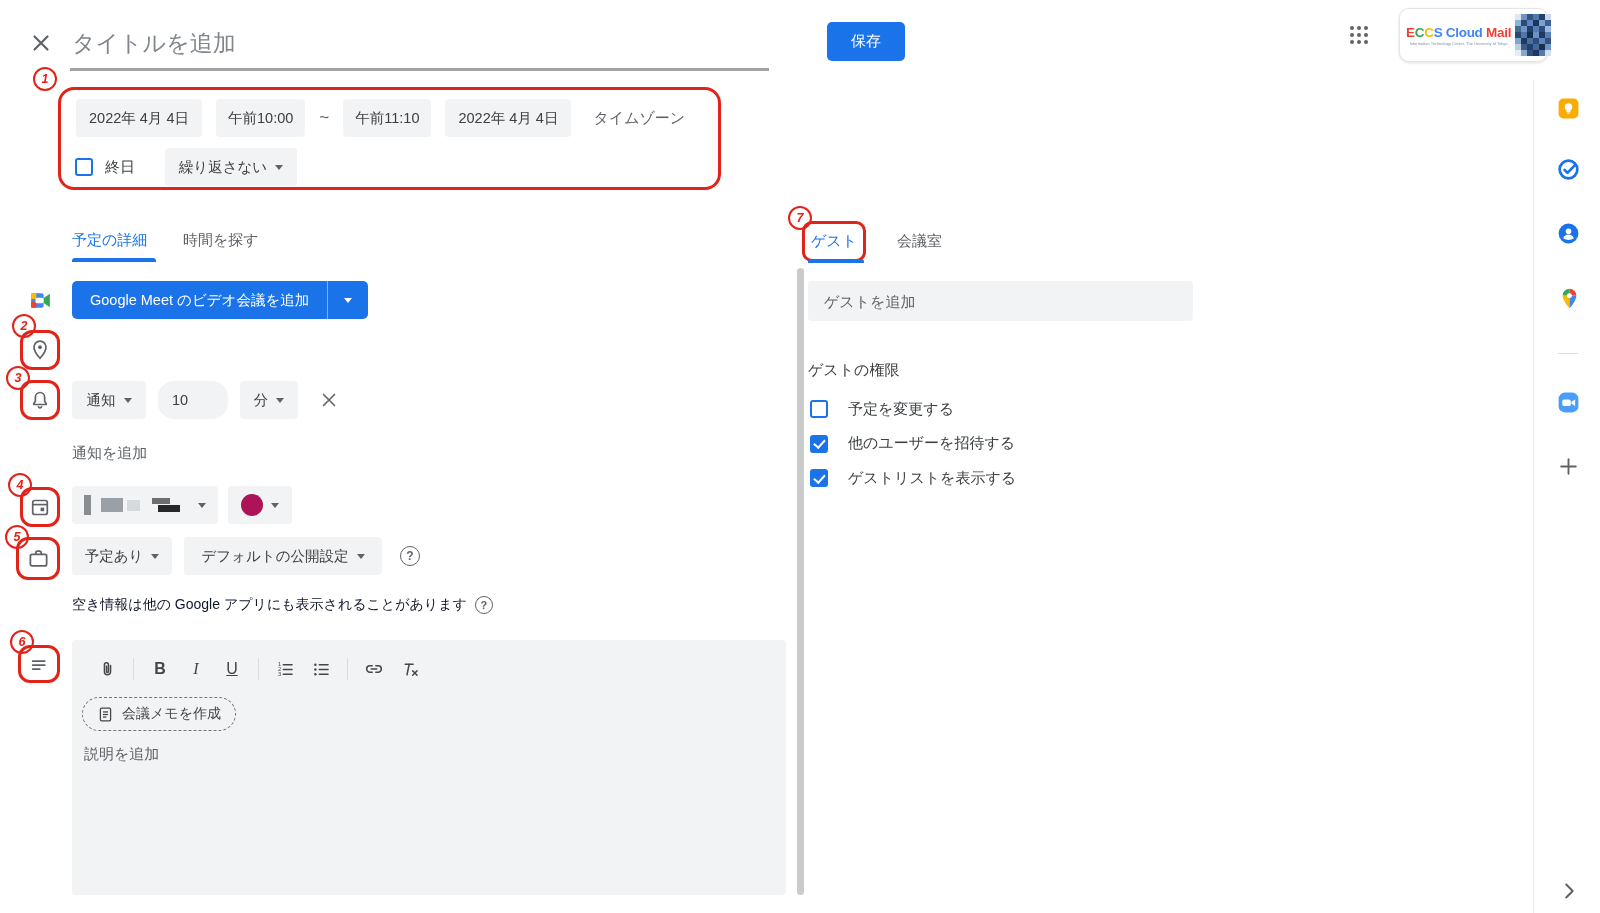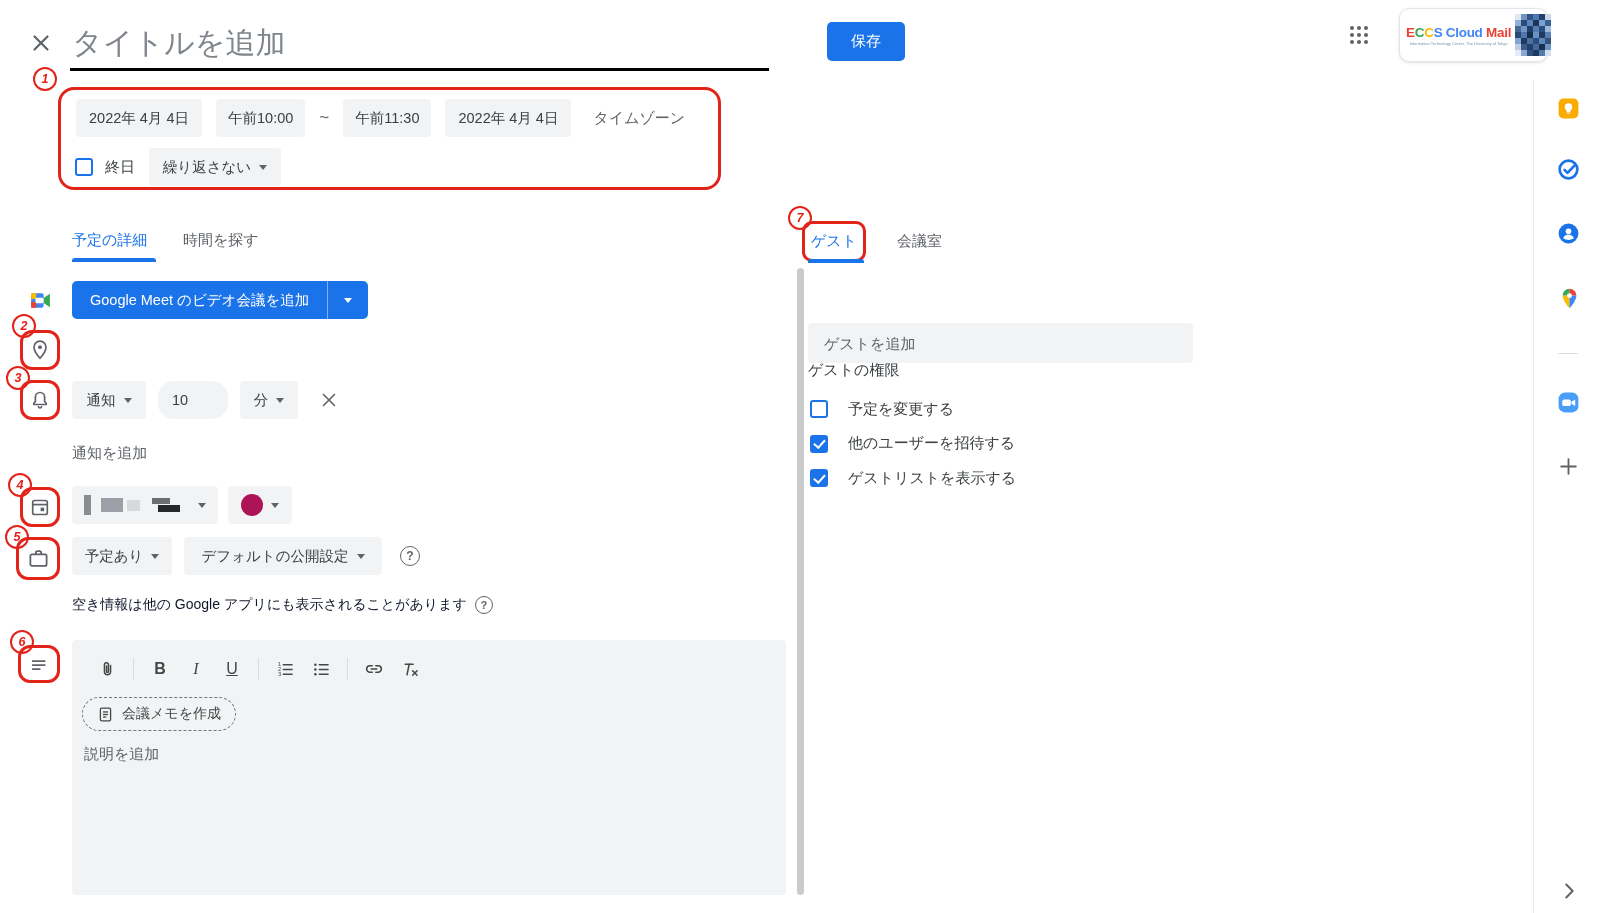--- a/index.html
+++ b/index.html
@@ -3,21 +3,21 @@
 <meta charset="utf-8">
 <style>
   html,body{margin:0;padding:0;background:#fff;font-family:"Liberation Sans","DejaVu Sans",sans-serif;}
   #app{position:relative;width:1600px;height:913px;background:#fff;overflow:hidden;}
   .abs{position:absolute;}
   .flex{display:flex;align-items:center;}
 
   
   .close-x{left:28px;top:30px;width:26px;height:26px;cursor:pointer;color:#5f6368;}
   .title-input{left:70px;top:18px;width:695px;height:50px;border:none;outline:none;
-    border-bottom:3px solid #000000;font-size:30px;color:#3c4043;background:transparent;
+    border-bottom:3px solid #a3a3a3;font-size:23px;color:#3c4043;background:transparent;
     font-family:"Liberation Sans","DejaVu Sans",sans-serif;padding:0 2px;}
   .title-input::placeholder{color:#80868b;}
   .save-btn{left:827px;top:22px;width:78px;height:39px;background:#1a73e8;color:#fff;
     border:none;border-radius:5px;font-size:15px;cursor:pointer;display:flex;align-items:center;justify-content:center;}
   .apps-grid{left:1347px;top:23px;width:24px;height:24px;cursor:pointer;}
   .logo-card{left:1399px;top:8px;width:149px;height:54px;background:#fff;border:1px solid #e3e6e8;
     border-radius:10px;box-shadow:0 1px 3px rgba(0,0,0,.12);display:flex;align-items:center;padding:2px 6px;box-sizing:border-box;gap:4px;}
   .logo-text{flex:1;text-align:center;}
   .logo-title{font-size:13.5px;font-weight:bold;letter-spacing:-0.3px;white-space:nowrap;}
   .logo-sub{font-size:4px;color:#7f93a8;margin-top:1px;white-space:nowrap;}
@@ -173,29 +173,29 @@
     </div>
   </div>
 
   <div class="abs ann-num" style="left:33px;top:67px;">1</div>
   <div class="abs ann-box" style="left:58px;top:87px;width:663px;height:103px;border-radius:16px;"></div>
 
   <div class="abs flex" style="left:76px;top:99px;gap:14px;">
     <span class="chip" style="min-width:126px;">2022年 4月 4日</span>
     <span class="chip" style="min-width:84px;">午前10:00</span>
     <span class="gtext" style="font-size:17px;">~</span>
-    <span class="chip" style="min-width:84px;">午前11:30</span>
+    <span class="chip" style="min-width:84px;">午前11:10</span>
     <span class="chip" style="min-width:126px;">2022年 4月 4日</span>
     <span class="gtext" style="margin-left:8px;cursor:pointer;">タイムゾーン</span>
   </div>
 
   <div class="abs flex" style="left:75px;top:148px;gap:12px;">
     <span class="cb unchecked"></span>
     <span class="dtext">終日</span>
-    <span class="chip" style="min-width:132px;margin-left:2px;">
+    <span class="chip" style="min-width:132px;margin-left:18px;">
       <span>繰り返さない</span>
         <span class="caret"></span>
     </span>
   </div>
 
   <span class="abs tab active" style="left:72px;top:231px;">予定の詳細</span>
   <div class="abs tab-underline" style="left:72px;top:258px;width:84px;"></div>
   <span class="abs tab idle" style="left:172px;top:231px;">時間を探す</span>
 
   <div class="abs" style="left:28px;top:288px;">
@@ -385,21 +385,21 @@
 
   <div class="abs center-scroll"></div>
 
   <div class="abs ann-num" style="left:788px;top:206px;">7</div>
   <div class="abs ann-box" style="left:802px;top:221px;width:64px;height:41px;border-radius:10px;"></div>
 
   <span class="abs tab active" style="left:811px;top:232px;">ゲスト</span>
   <div class="abs tab-underline" style="left:808px;top:259px;width:56px;"></div>
   <span class="abs tab idle" style="left:886px;top:232px;">会議室</span>
 
-  <div class="abs field" style="left:808px;top:281px;width:385px;height:40px;margin-top:42px;">
+  <div class="abs field" style="left:808px;top:281px;width:385px;height:40px;">
     <input type="text" placeholder="ゲストを追加" style="">
   </div>
 
   <div class="abs dtext" style="left:808px;top:361px;">ゲストの権限</div>
 
   <div class="abs" style="left:810px;top:392px;">
       <div class="perm-row">
         <span class="cb unchecked"></span>
         <span class="perm-label">予定を変更する</span>
       </div>

